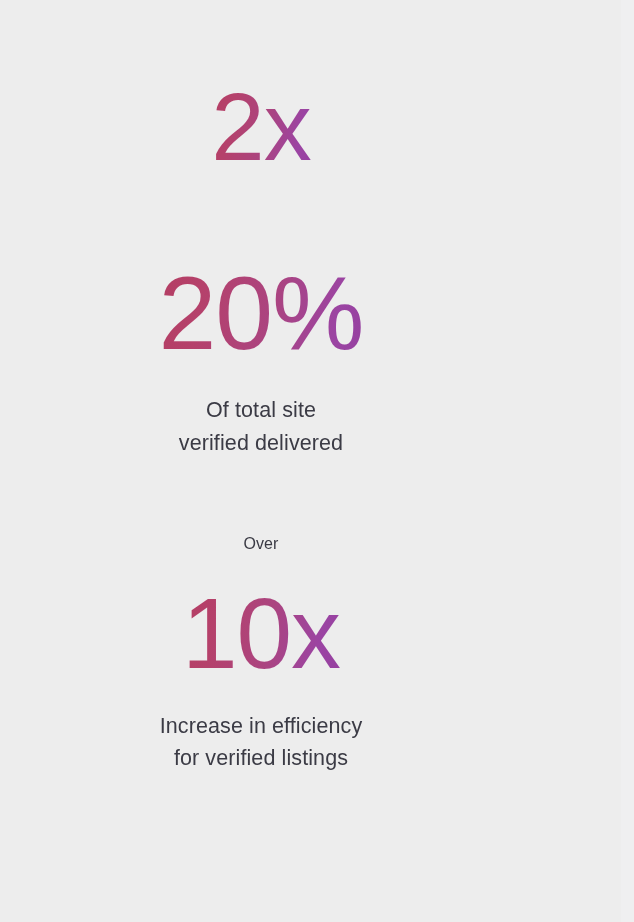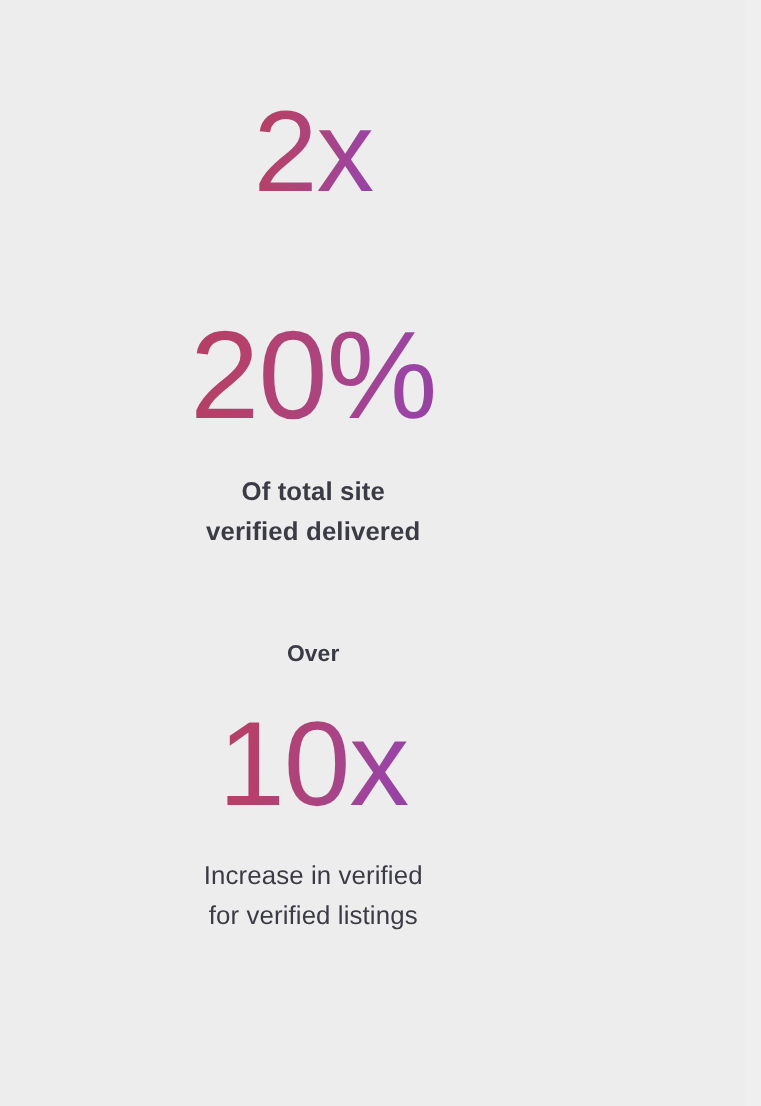--- a/index.html
+++ b/index.html
@@ -73,31 +73,31 @@
   .stat-caption {
     font-size: 21.5px;
     font-weight: 400;
     color: #3b3b45;
     line-height: 1.52;
     margin: 0;
     letter-spacing: 0.1px;
   }
 
   .stat-caption.caption-1 { margin-top: 24px; }
-  .stat-caption.caption-2 { margin-top: 28px; font-weight: bold; }
+  .stat-caption.caption-2 { margin-top: 28px; }
   .stat-caption.caption-3 { margin-top: 26px; }
 
   .stat-caption .caption-line {
     display: block;
   }
 
   
   .stat-prefix {
-    font-size: 19px;
-    font-weight: 700;
+    font-size: 16px;
+    font-weight: 400;
     color: #3b3b45;
     line-height: 1.4;
     margin: 0 0 6px 0;
     letter-spacing: 0.1px;
   }
 </style>
 </head>
 <body>
 
 <div class="stats-panel">
@@ -111,20 +111,20 @@
     <div class="stat-caption caption-2">
       <span class="caption-line">Of total site</span>
       <span class="caption-line">verified delivered</span>
     </div>
   </div>
 
   <div class="stat-block block-3">
     <div class="stat-prefix">Over</div>
     <div class="stat-figure figure-10x">10x</div>
     <div class="stat-caption caption-3">
-      <span class="caption-line">Increase in verified</span>
+      <span class="caption-line">Increase in efficiency</span>
       <span class="caption-line">for verified listings</span>
     </div>
   </div>
 
 </div>
 
 <div class="right-edge-strip"></div>
 
 </body></html>

